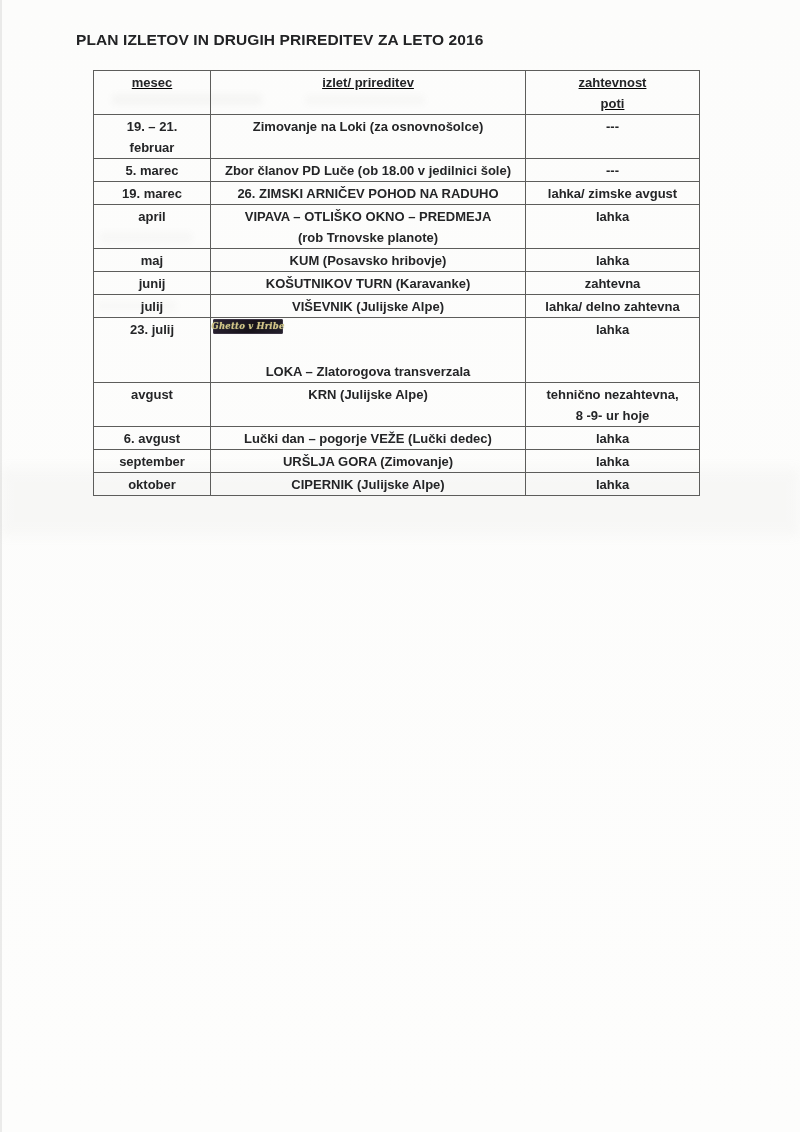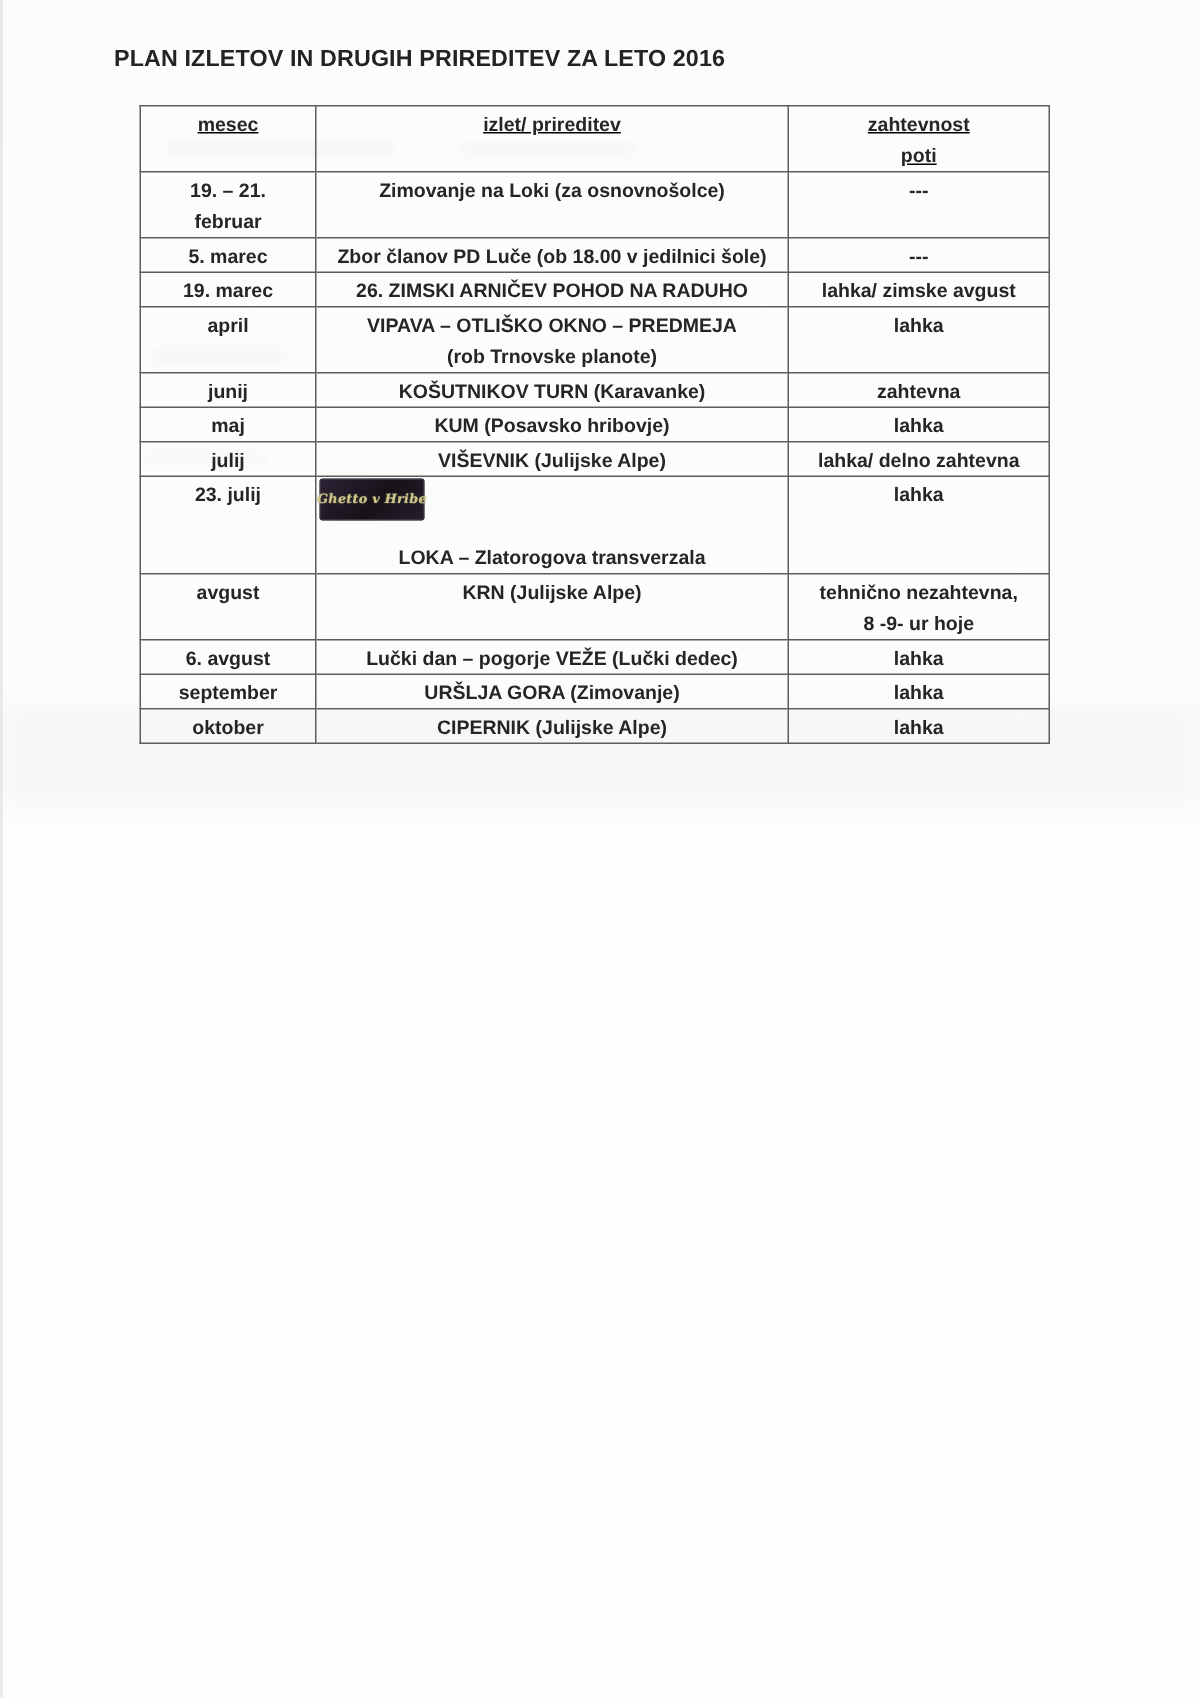--- a/index.html
+++ b/index.html
@@ -79,21 +79,21 @@
   tr.h-1 { height: 22px; }
   tr.h-2a { height: 44px; }  
   tr.h-2b { height: 41px; }  
   tr.h-2c { height: 42px; }  
   tr.h-last { height: 23px; }
 
   td.event-with-badge { position: relative; }
   .stamp {
     position: absolute;
     left: 2px; top: 1px;
-    width: 70px; height: 28px;
+    width: 70px; height: 15px;
     background: linear-gradient(135deg, #2c2335 0%, #171219 55%, #24202c 100%);
     border-radius: 2px;
     display: flex;
     align-items: center;
     justify-content: center;
     box-shadow: 0 0 0 1px #3a3342 inset;
   }
   .stamp span {
     font-family: "DejaVu Serif", serif;
     font-style: italic;
@@ -148,28 +148,28 @@
       <td>26. ZIMSKI ARNIČEV POHOD NA RADUHO</td>
       <td>lahka/ zimske avgust</td>
     </tr>
     <tr class="h-2b">
       <td>april</td>
       <td>VIPAVA – OTLIŠKO OKNO – PREDMEJA
 (rob Trnovske planote)</td>
       <td>lahka</td>
     </tr>
     <tr class="h-1">
+      <td>maj</td>
+      <td>KUM (Posavsko hribovje)</td>
+      <td>lahka</td>
+    </tr>
+    <tr class="h-1">
       <td>junij</td>
       <td>KOŠUTNIKOV TURN (Karavanke)</td>
       <td>zahtevna</td>
-    </tr>
-    <tr class="h-1">
-      <td>maj</td>
-      <td>KUM (Posavsko hribovje)</td>
-      <td>lahka</td>
     </tr>
     <tr class="h-1">
       <td>julij</td>
       <td>VIŠEVNIK (Julijske Alpe)</td>
       <td>lahka/ delno zahtevna</td>
     </tr>
     <tr class="h-1">
       <td>23. julij</td>
       <td class="event-with-badge">
         <span class="stamp">

